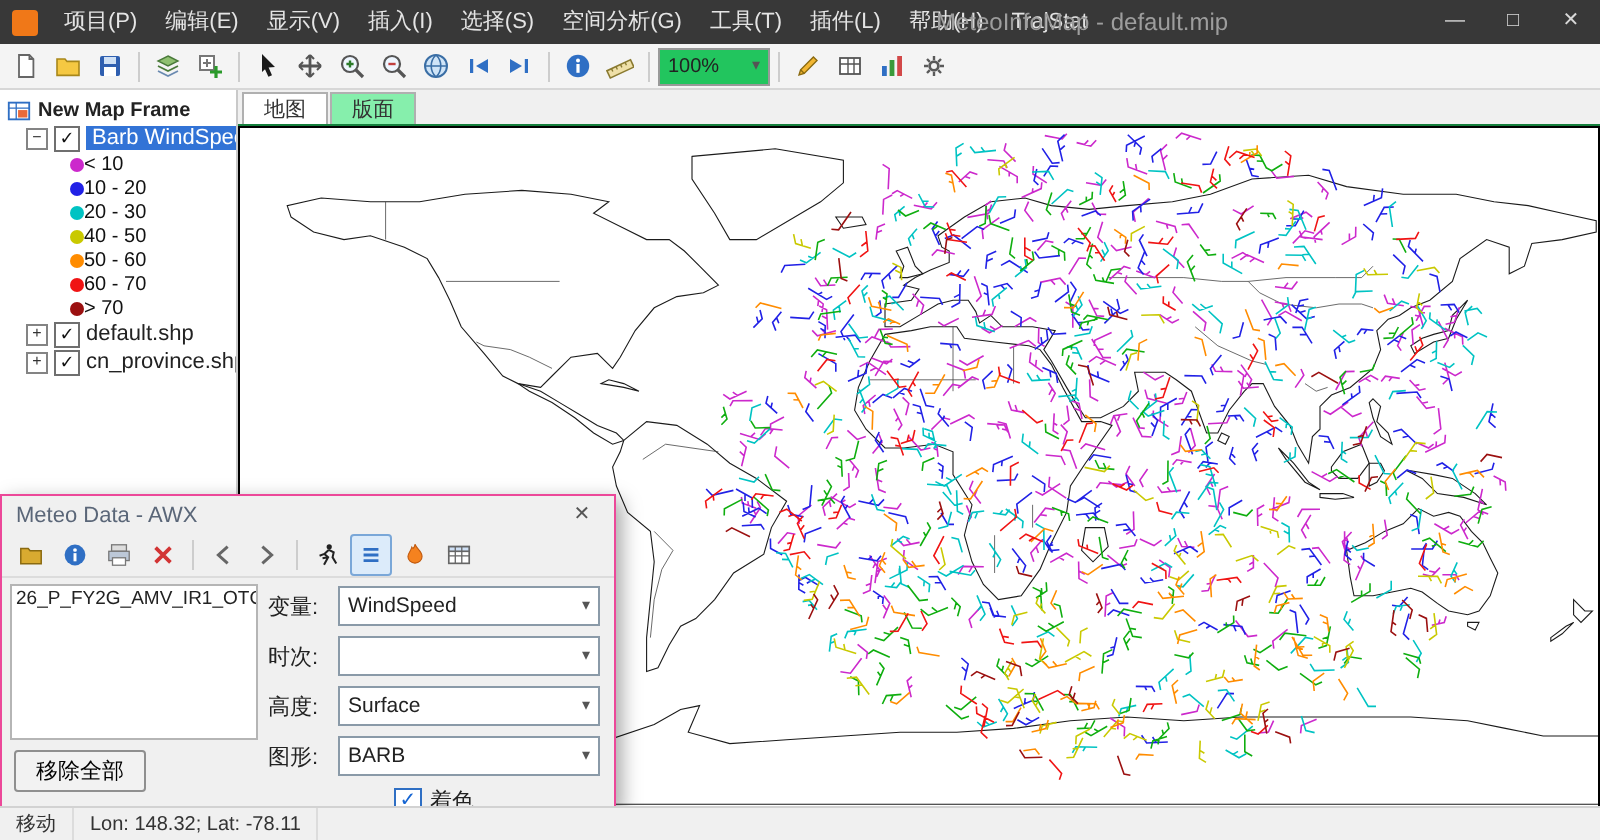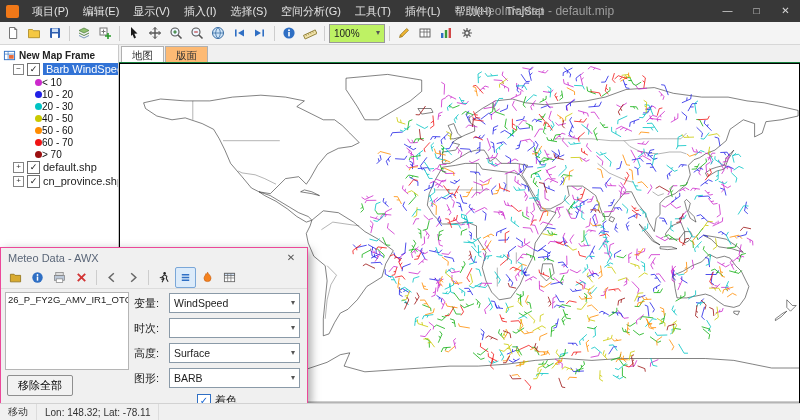--- a/index.html
+++ b/index.html
@@ -13,42 +13,42 @@
   .menu-item{color:#e4e4e4;padding:0 7px;line-height:22px;font-size:11px;white-space:nowrap;cursor:default;}
   .win-title{position:absolute;left:468px;top:0;line-height:22px;color:#9d9d9d;font-size:12px;white-space:nowrap;}
   .wincontrols{position:absolute;right:0;top:0;height:22px;display:flex;}
   .winbtn{width:29px;text-align:center;line-height:22px;color:#d8d8d8;font-size:10px;}
 
   
   .toolbar{position:absolute;top:22px;left:0;right:0;height:22px;background:#f4f4f4;border-bottom:1px solid #d7d7d7;
            display:flex;align-items:center;padding-left:3px;gap:1px;z-index:20;}
   .tbtn{width:20px;height:20px;display:flex;align-items:center;justify-content:center;border-radius:2px;}
   .vsep{width:1px;height:15px;background:#cdcdcd;margin:0 3px;flex:none;}
-  .combo-zoom{height:17px;min-width:46px;border:1px solid #999;background:#bef264;display:flex;align-items:center;
+  .combo-zoom{height:17px;min-width:46px;border:1px solid #999;background:#22c55e;display:flex;align-items:center;
               justify-content:space-between;font-size:10px;padding:0 4px;gap:4px;}
   .chev{color:#555;font-size:8px;line-height:1;}
 
   
   .sidebar{position:absolute;top:45px;left:0;width:118px;bottom:16px;background:#fff;border-right:1px solid #c9c9c9;
            padding-top:3px;overflow:hidden;z-index:5;}
   .trow{display:flex;align-items:center;height:14px;gap:3px;padding-left:3px;white-space:nowrap;}
   .trow.indent{padding-left:13px;}
   .frame-label{font-weight:bold;font-size:10px;}
   .expander{width:9px;height:9px;border:1px solid #848484;background:#fff;font-size:8px;line-height:7px;text-align:center;color:#333;flex:none;}
   .cbx{width:11px;height:11px;border:1px solid #6f6f6f;background:#fff;font-size:9px;line-height:10px;text-align:center;color:#111;flex:none;}
   .layer-label{font-size:11px;}
   .sel{background:#3273d6;color:#fff;padding:0 3px;}
   .crow{display:flex;align-items:center;height:12px;gap:0;padding-left:35px;white-space:nowrap;}
   .dot{width:7px;height:7px;border-radius:50%;flex:none;}
   .clabel{font-size:10px;color:#111;}
 
   
   .main{position:absolute;top:45px;left:119px;right:0;bottom:16px;}
   .tabbar{height:17px;background:#f0f0f0;border-bottom:4px solid #15803d;display:flex;align-items:flex-end;padding-left:2px;gap:1px;}
-  .tab{padding:1px 10px 0 10px;font-size:10.5px;border:1px solid #b0b0b0;border-bottom:none;background:#fdba74;color:#333;line-height:14px;}
+  .tab{padding:1px 10px 0 10px;font-size:10.5px;border:1px solid #b0b0b0;border-bottom:none;background:#86efac;color:#333;line-height:14px;}
   .tab.active{background:#fff;}
   .mapwrap{position:absolute;top:18px;left:0;right:0;bottom:0;background:#fff;}
   #map-svg{width:100%;height:100%;display:block;}
 
   
   .dialog{position:absolute;left:0;top:247px;width:306px;height:156px;background:#f0f0f0;border:1px solid #ec4899;
           box-shadow:3px 3px 9px rgba(0,0,0,.35);z-index:25;}
   .dlg-title{height:19px;display:flex;align-items:center;padding:0 7px;color:#5a6678;font-size:11px;}
   .dlg-close{margin-left:auto;color:#555;font-size:10px;width:18px;text-align:center;}
   .dlg-toolbar{height:21px;display:flex;align-items:center;padding:0 4px;gap:1px;border-bottom:1px solid #dcdcdc;}

